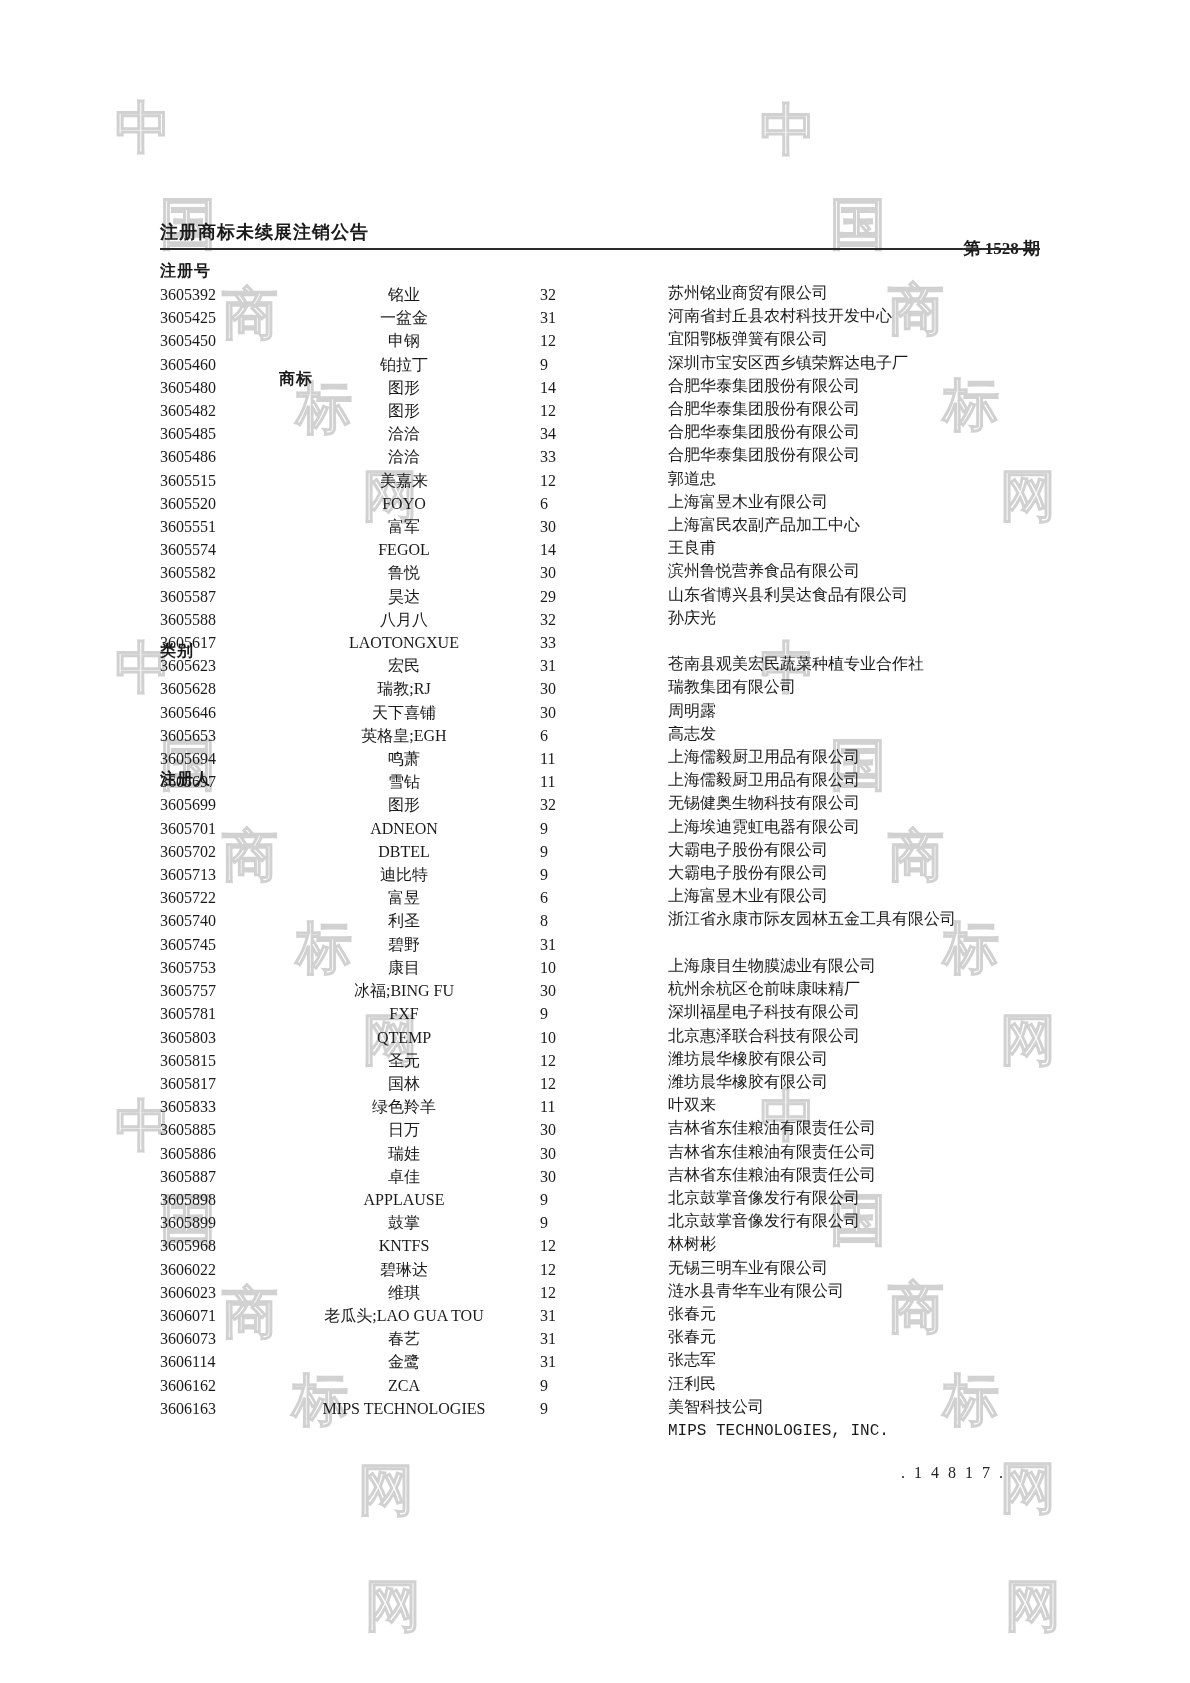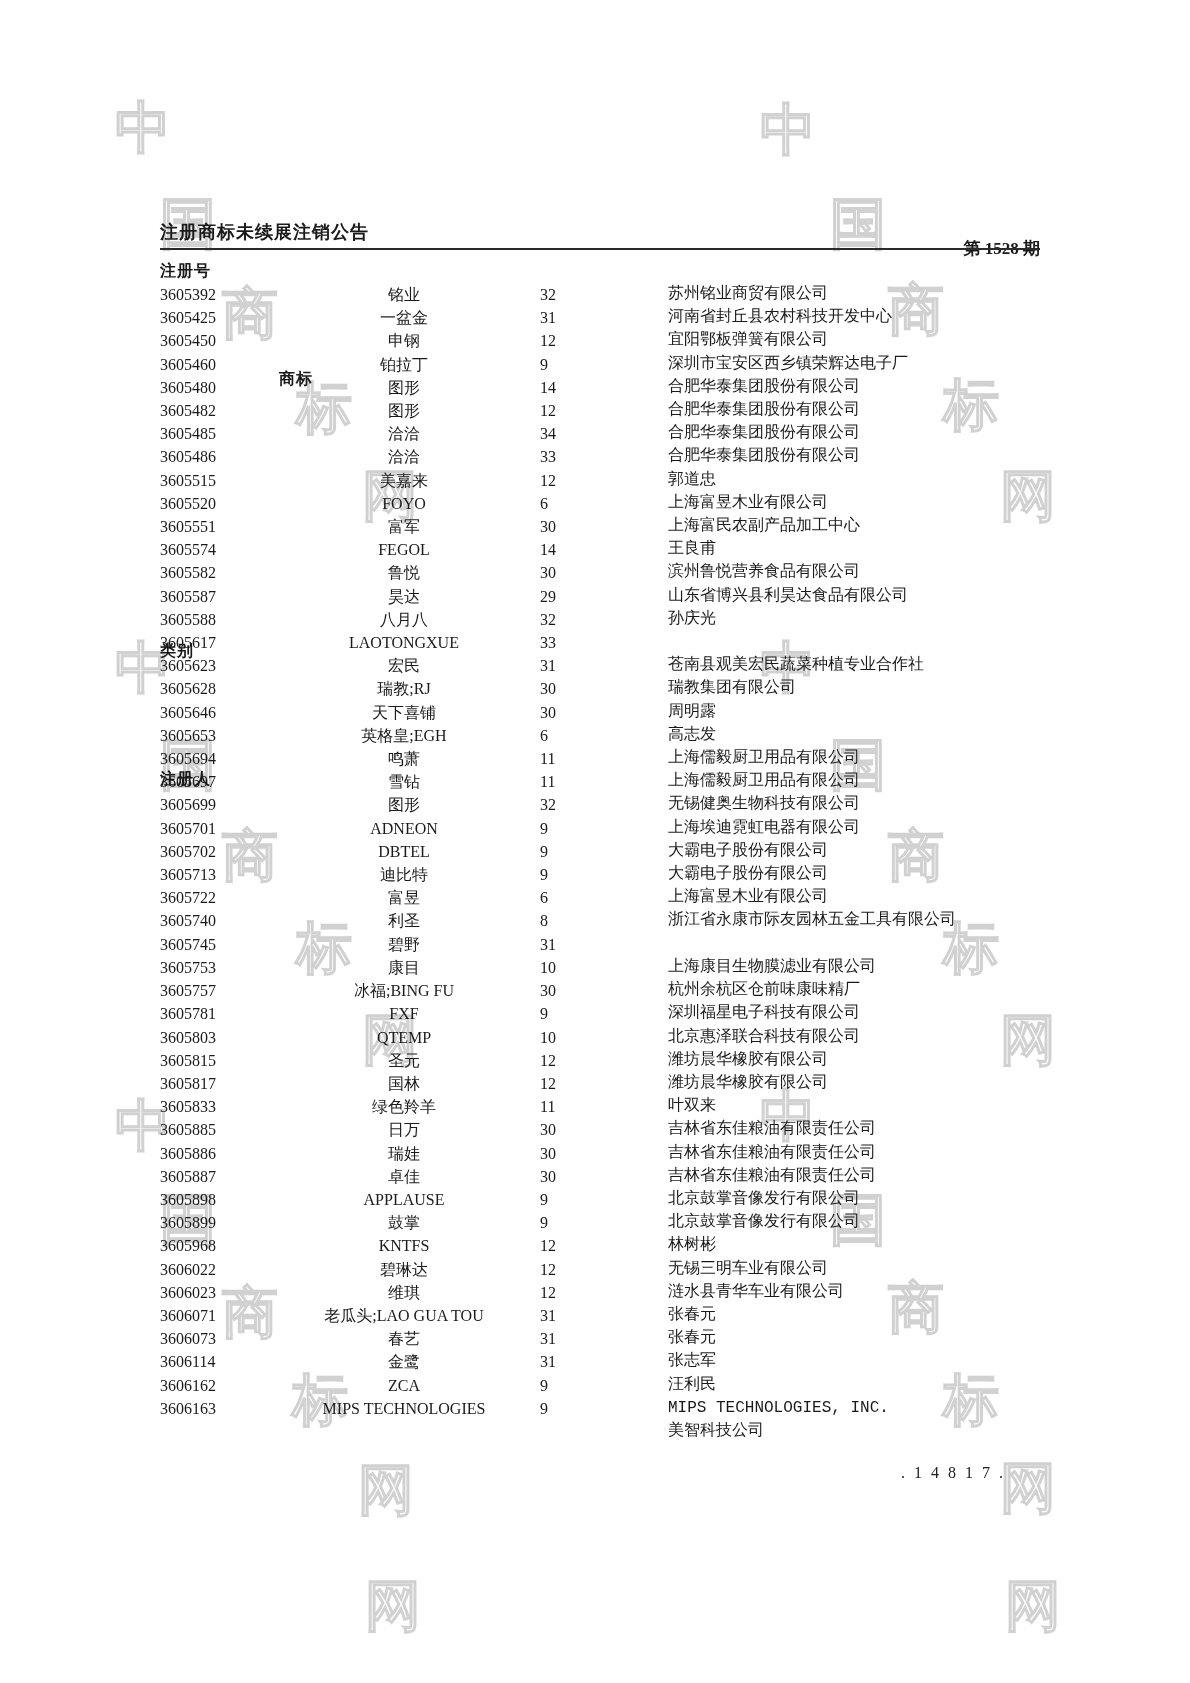--- a/index.html
+++ b/index.html
@@ -457,22 +457,22 @@
           <span class="td c3">9</span>
           <span class="td c4">
             <div>汪利民</div>
           </span>
         </div>
         <div class="tr">
           <span class="td c1">3606163</span>
           <span class="td c2">MIPS TECHNOLOGIES</span>
           <span class="td c3">9</span>
           <span class="td c4">
+            <div>美智科技公司</div>
             <div>MIPS TECHNOLOGIES, INC.</div>
-            <div>美智科技公司</div>
           </span>
         </div>
       </div>
   </div>
 
   <div class="pageno">.14817.</div>
 
 </div>
 
 </body></html>

